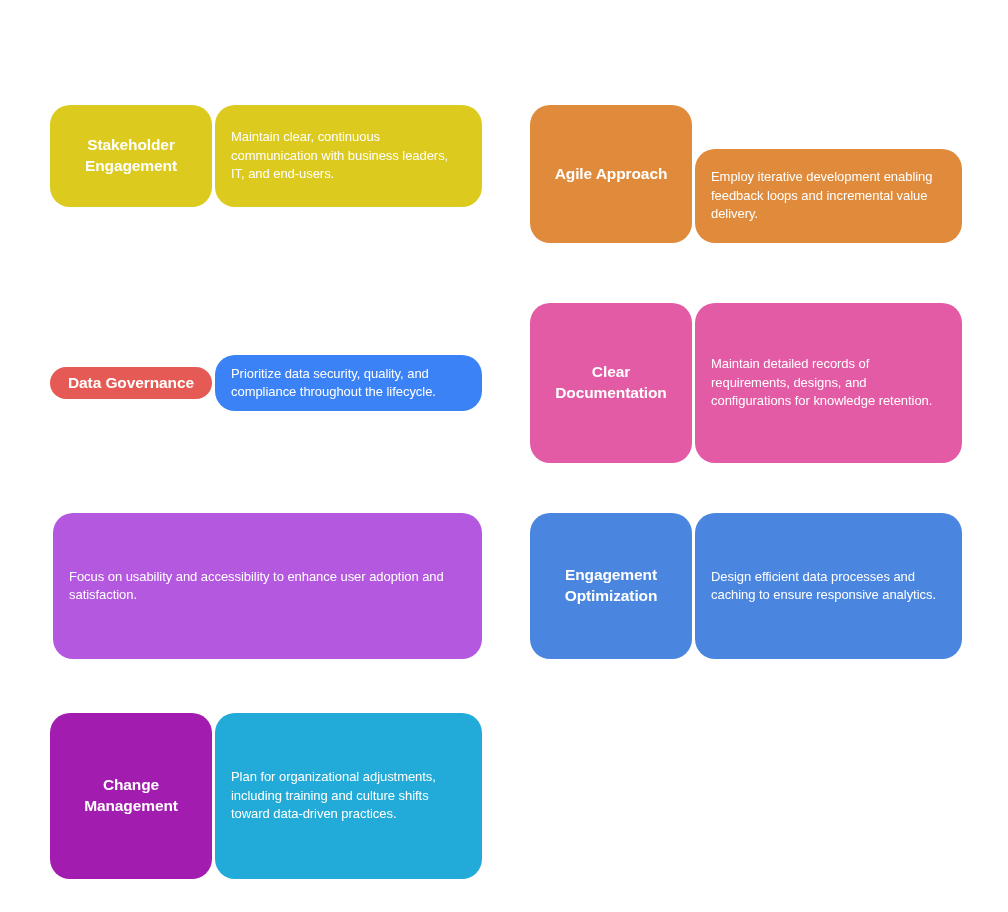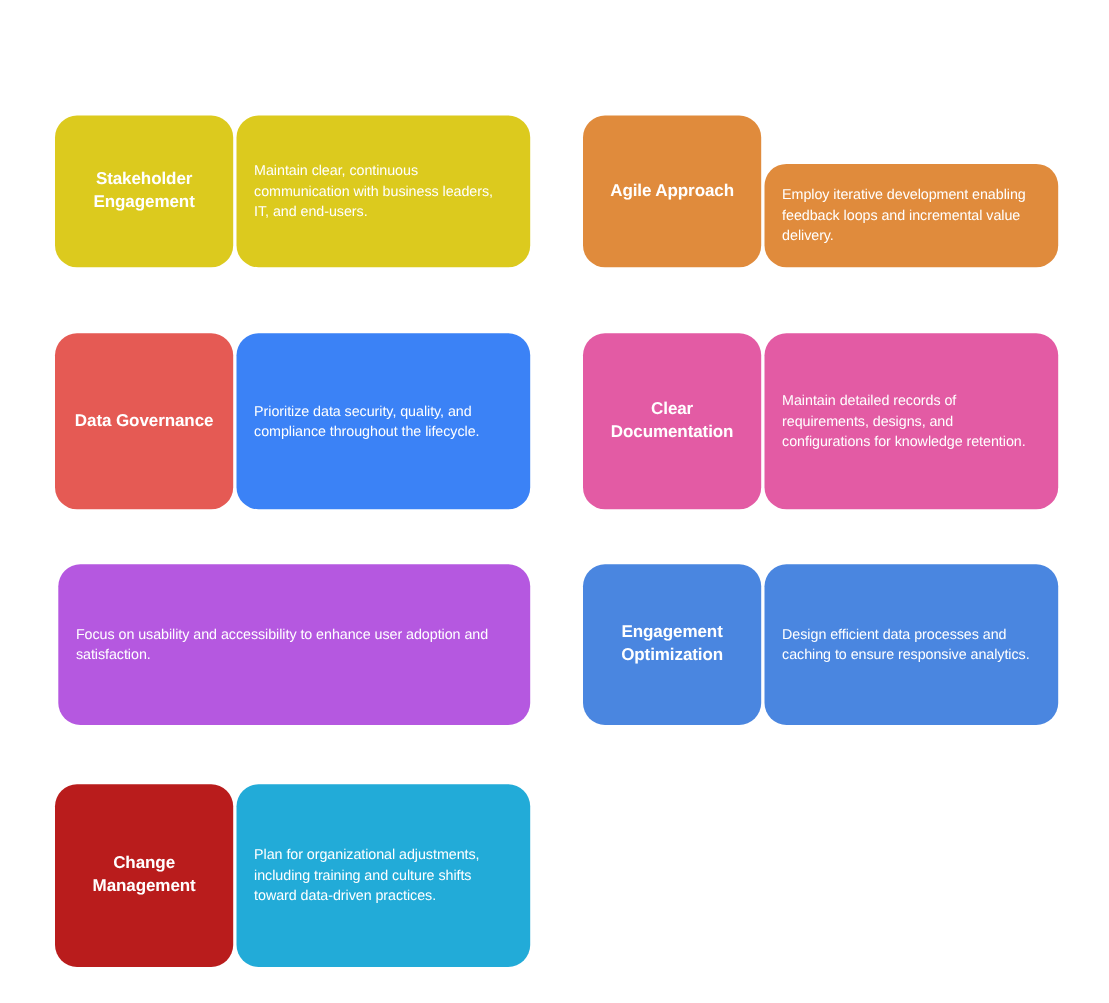--- a/index.html
+++ b/index.html
@@ -50,35 +50,35 @@
     font-weight: 400;
     line-height: 1.42;
     letter-spacing: -0.05px;
   }
   .card-desc > span { display: block; }
 </style>
 </head>
 <body>
 
 <div id="board" style="background: rgb(255, 255, 255);">
-    <div class="card" style="left: 50px; top: 105px; width: 432px; height: 138px; border-radius: 10px;">
+    <div class="card" style="left: 50px; top: 105px; width: 432px; height: 102px; border-radius: 10px;">
       <div class="card-label" style="background: rgb(220, 202, 30);">Stakeholder Engagement</div>
       <div class="card-gap"></div>
       <div class="card-desc" style="background: rgb(220, 202, 30);">
         <span>Maintain clear, continuous communication with business leaders, IT, and end-users.</span>
       </div>
     </div>
     <div class="card" style="left: 530px; top: 105px; width: 432px; height: 138px;">
       <div class="card-label" style="background: rgb(224, 139, 60);">Agile Approach</div>
       <div class="card-gap"></div>
       <div class="card-desc" style="background: rgb(224, 139, 60); margin-top: 44px;">
         <span>Employ iterative development enabling feedback loops and incremental value delivery.</span>
       </div>
     </div>
-    <div class="card" style="left: 50px; top: 303px; width: 432px; height: 160px;">
+    <div class="card" style="left: 50px; top: 303px; width: 432px; height: 160px; align-items: center;">
       <div class="card-label" style="background: rgb(229, 90, 84);">Data Governance</div>
       <div class="card-gap"></div>
       <div class="card-desc" style="background: #3b82f6;">
         <span>Prioritize data security, quality, and compliance throughout the lifecycle.</span>
       </div>
     </div>
     <div class="card" style="left: 530px; top: 303px; width: 432px; height: 160px;">
       <div class="card-label" style="background: rgb(227, 91, 164);">Clear Documentation</div>
       <div class="card-gap"></div>
       <div class="card-desc" style="background: rgb(227, 91, 164);">
@@ -92,19 +92,19 @@
       </div>
     </div>
     <div class="card" style="left: 530px; top: 513px; width: 432px; height: 146px;">
       <div class="card-label" style="background: rgb(74, 134, 224);">Engagement Optimization</div>
       <div class="card-gap"></div>
       <div class="card-desc" style="background: rgb(74, 134, 224);">
         <span>Design efficient data processes and caching to ensure responsive analytics.</span>
       </div>
     </div>
     <div class="card" style="left: 50px; top: 713px; width: 432px; height: 166px;">
-      <div class="card-label" style="background: #b91c1c;">Change Management</div>
+      <div class="card-label" style="background: #a21caf;">Change Management</div>
       <div class="card-gap"></div>
       <div class="card-desc" style="background: rgb(34, 171, 216);">
         <span>Plan for organizational adjustments, including training and culture shifts toward data-driven practices.</span>
       </div>
     </div>
   </div>
 
 </body></html>

